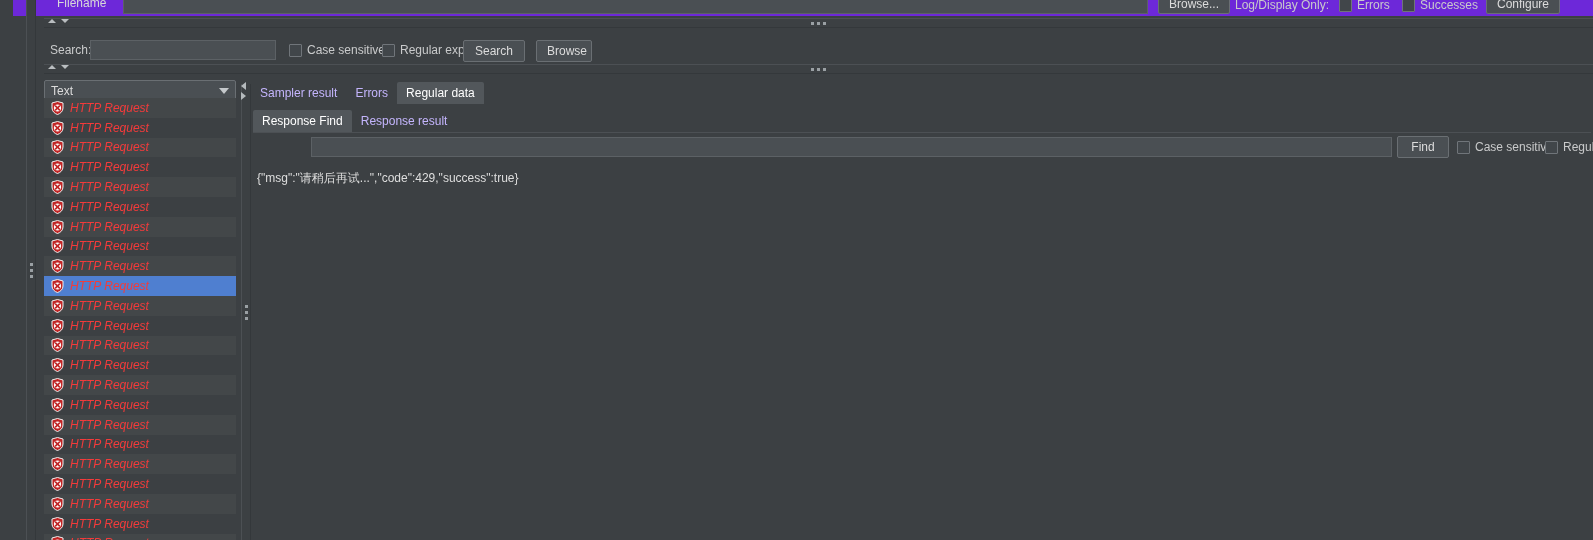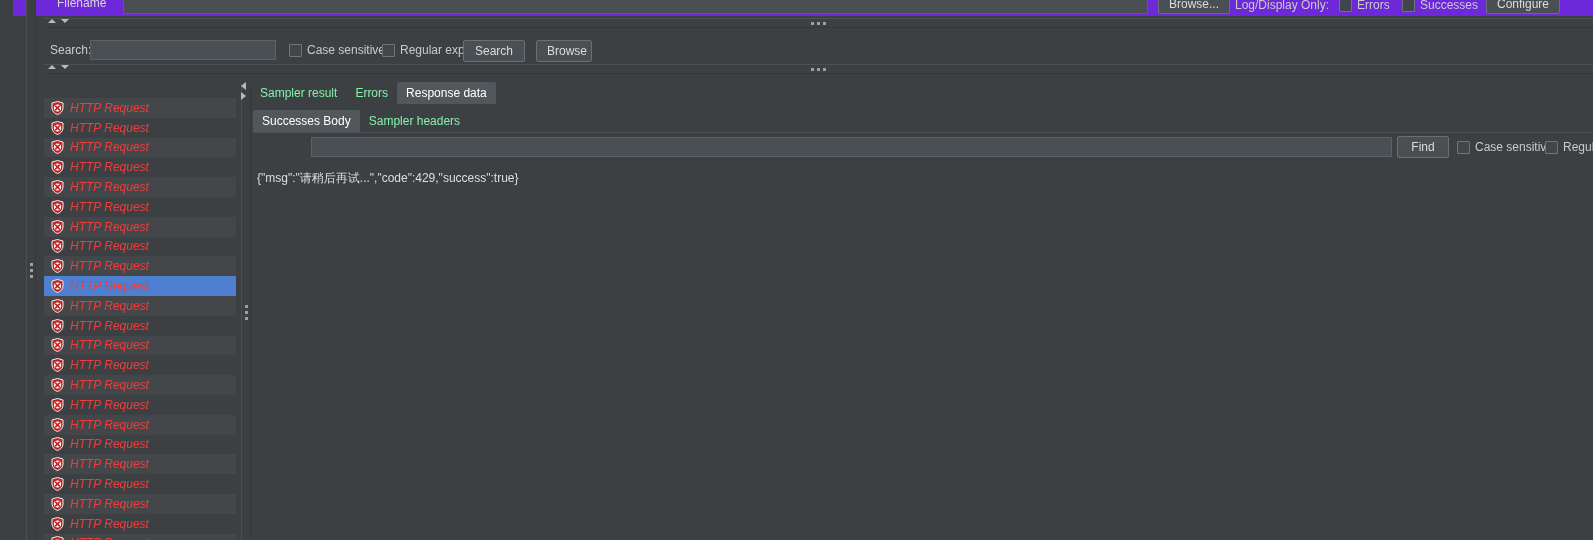--- a/index.html
+++ b/index.html
@@ -147,21 +147,21 @@
   
   .rightpanel {
     position: absolute; left: 251px; top: 80px; width: 1342px; height: 460px;
     background: #3c4043;
   }
   .tabstrip { position: absolute; left: 0; top: 0; height: 24px; display: flex; align-items: flex-end; }
   .tab {
     height: 22px; line-height: 22px;
     padding: 0 9px;
     font-size: 12px;
-    color: #86efac;
+    color: #c4b5fd;
     cursor: pointer;
     white-space: nowrap;
     border-radius: 2px 2px 0 0;
   }
   .tab.active { background: #52575b; color: #ffffff; }
   .tabstrip2 { position: absolute; left: 2px; top: 28px; height: 24px; display: flex; align-items: flex-end; }
   .tabstrip2 .tab.active { background: #52575b; }
   .tab-scrollers {
     position: absolute; left: -10px; top: 2px;
     display: flex; flex-direction: column; gap: 2px;
@@ -257,20 +257,24 @@
   </div>
   <div class="vsplit" id="vsplit-right">
     <span class="dots">
         <i></i>
         <i></i>
         <i></i>
       </span>
   </div>
 
   <div class="treepanel">
+    <div class="combo">
+      <span>Text</span>
+      <span class="caret"></span>
+    </div>
     <div class="treelist" id="treelist">
         <div class="trow alt">
           <svg class="shield" viewBox="0 0 13 14">
             <path d="M6.5 0.5 L12 2 V7 C12 10.4 9.3 12.6 6.5 13.5 C3.7 12.6 1 10.4 1 7 V2 Z" fill="#c02424" stroke="#f0f0f0" stroke-width="1"></path>
             <circle cx="6.5" cy="7" r="3.6" fill="#ffffff"></circle>
             <path d="M4.6 5.1 L8.4 8.9 M8.4 5.1 L4.6 8.9" stroke="#c02424" stroke-width="1.6" stroke-linecap="round"></path>
           </svg>
           <span>HTTP Request</span>
         </div>
         <div class="trow">
@@ -453,25 +457,25 @@
   </div>
 
   <div class="rightpanel">
     <div class="tab-scrollers">
       <span class="arrow-l"></span>
       <span class="arrow-r"></span>
     </div>
     <div class="tabstrip" id="result-tabs">
         <div class="tab">Sampler result</div>
         <div class="tab">Errors</div>
-        <div class="tab active">Response data</div>
+        <div class="tab active">Regular data</div>
       </div>
     <div class="tabstrip2" id="response-tabs">
-        <div class="tab active">Successes Body</div>
-        <div class="tab">Sampler headers</div>
+        <div class="tab active">Response Find</div>
+        <div class="tab">Response result</div>
       </div>
     <div class="divider-line"></div>
 
     <div class="findbar">
       <input class="textfield find-input" value="" style="">
       <button class="btn find-btn">Find</button>
       <label class="cbwrap cb-find-case">
         <span class="cb"></span>
         <span class="lbl">Case sensitive</span>
       </label>

